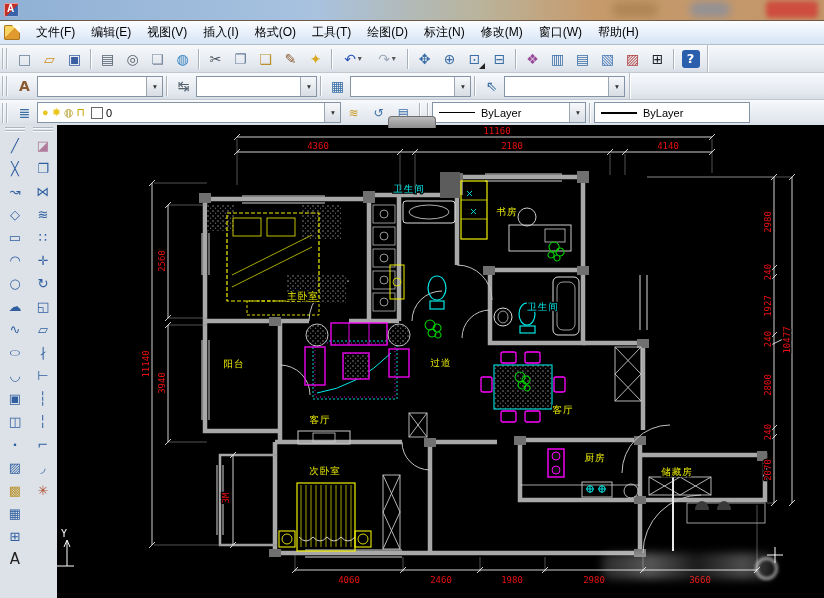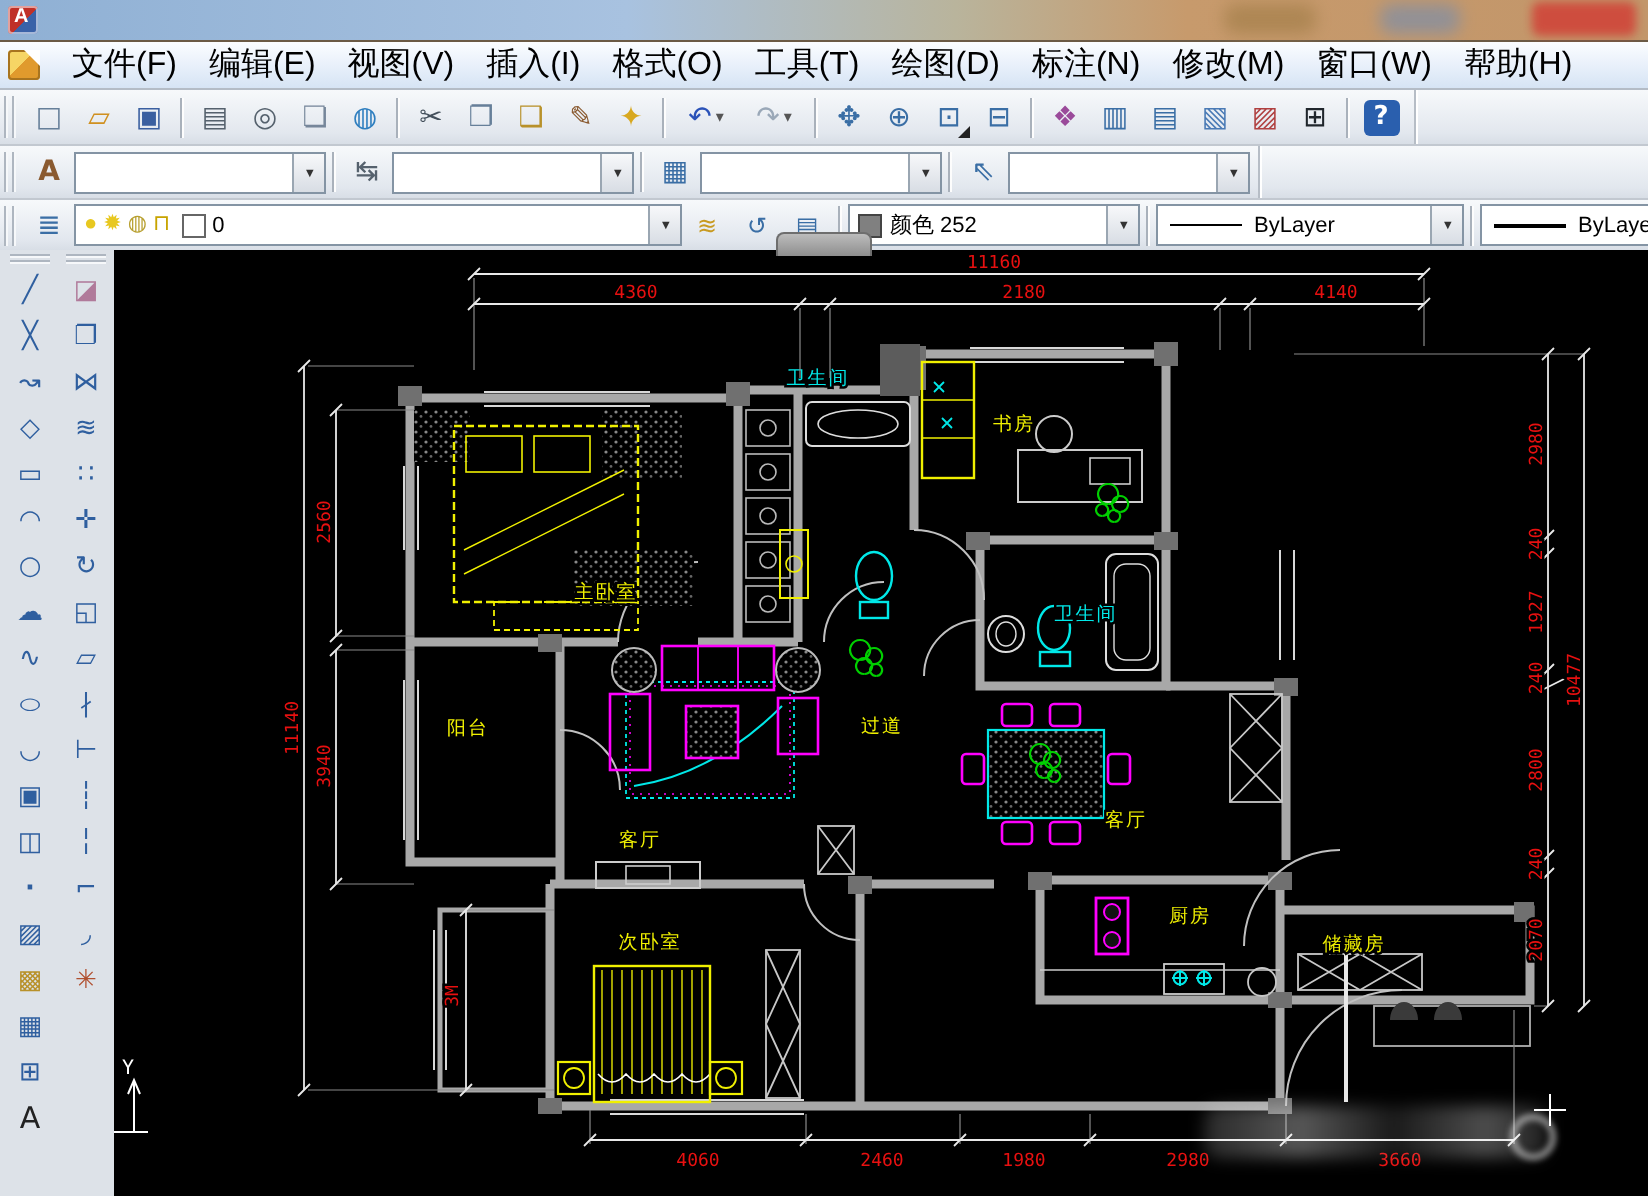--- a/index.html
+++ b/index.html
@@ -16,21 +16,21 @@
   .app-icon::after{content:"A";position:absolute;left:3px;top:0px;font-size:10px;font-weight:bold;color:#fff;}
   .title-text{white-space:nowrap;text-shadow:0 1px 0 rgba(255,255,255,.35);}
   .tb-smudge{position:absolute;top:2px;height:15px;border-radius:6px;filter:blur(4px);}
   .s1{left:612px;width:46px;background:#a8824e;opacity:.8;}
   .s2{left:690px;width:40px;background:#7d8ea8;opacity:.7;}
   .tb-close{position:absolute;left:766px;top:1px;width:52px;height:17px;border-radius:4px;
     background:#d0463a;filter:blur(2.5px);opacity:.9;}
   
   #menubar{position:absolute;left:0;top:21px;width:824px;height:23px;
     background:linear-gradient(#fbfdff,#e7effa 55%,#d6e4f4);
-    border-bottom:1px solid #b4bcc6;display:flex;align-items:center;font-size:16px;}
+    border-bottom:1px solid #b4bcc6;display:flex;align-items:center;font-size:12px;}
   .menu-appicon{width:16px;height:15px;margin:0 8px 0 4px;flex:none;border-radius:2px;
     background:linear-gradient(135deg,#f6d565 0 45%,#e09a2d 45% 100%);
     box-shadow:inset 0 0 0 1px #a8741f;position:relative;}
   .menu-appicon::after{content:"";position:absolute;right:0;top:0;border:4px solid #fff;
     border-left-color:transparent;border-bottom-color:transparent;}
   .menu-item{padding:2px 8px;cursor:default;}
   
   .trow{position:absolute;left:0;width:824px;background:linear-gradient(#f7f9fb,#e2e7ee 80%,#d8dee6);
     border-bottom:1px solid #c2c8d0;display:flex;align-items:center;}
   #tb1{top:45px;height:27px;}
@@ -255,25 +255,20 @@
   <div class="tbtn">
       <span class="gi sm" style="color:#c89a20">≋</span>
     </div>
   <div class="tbtn">
       <span class="gi sm" style="color:#3a6ea5">↺</span>
     </div>
   <div class="tbtn">
       <span class="gi sm" style="color:#3a6ea5">▤</span>
     </div>
   <div class="tsep"></div>
-  <div class="combo" style="width:140px">
-    <span class="swatch"></span>
-    <span>颜色 252</span>
-    <span class="dd"></span>
-  </div>
   <div class="tsep"></div>
   <div class="combo" style="width:148px">
     <span class="ltline"></span>
     <span>ByLayer</span>
     <span class="dd"></span>
   </div>
   <div class="tsep"></div>
   <div class="combo" style="width:150px">
     <span class="ltline" style="height:2px"></span>
     <span>ByLayer</span>

